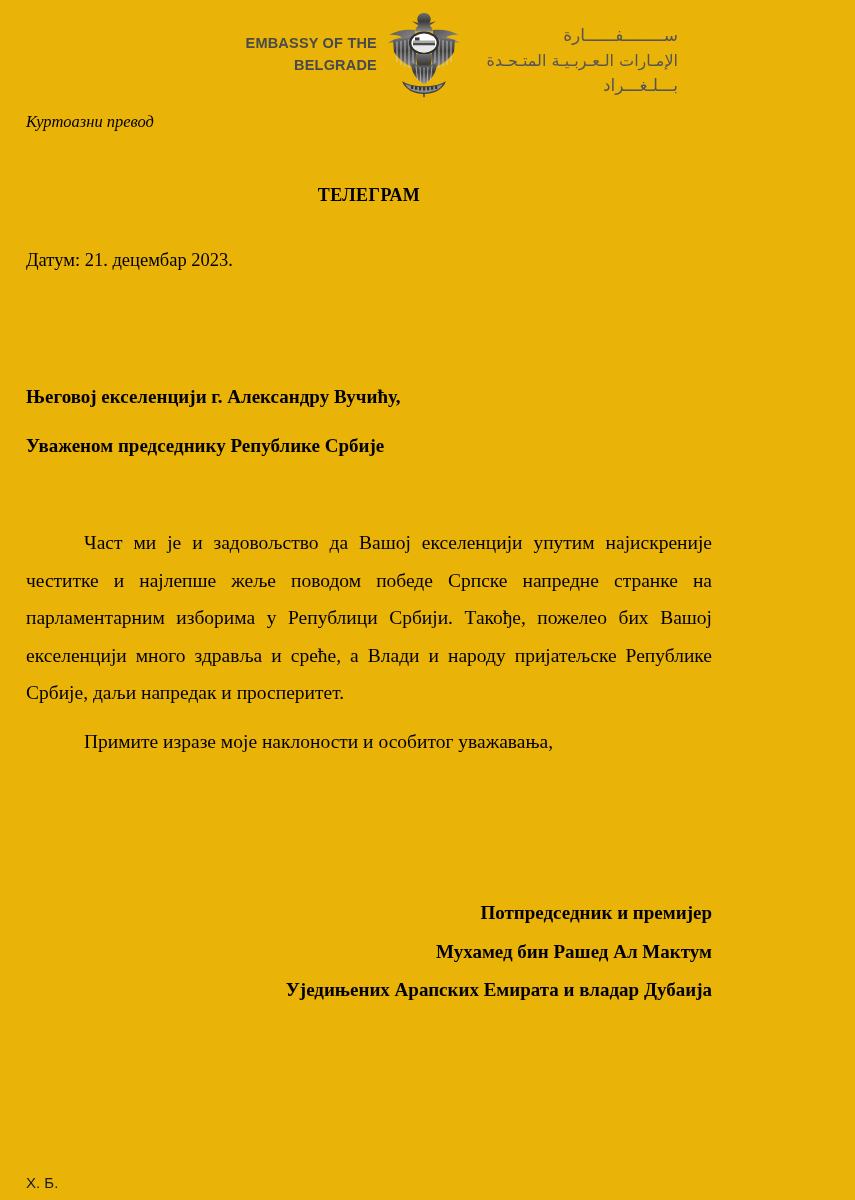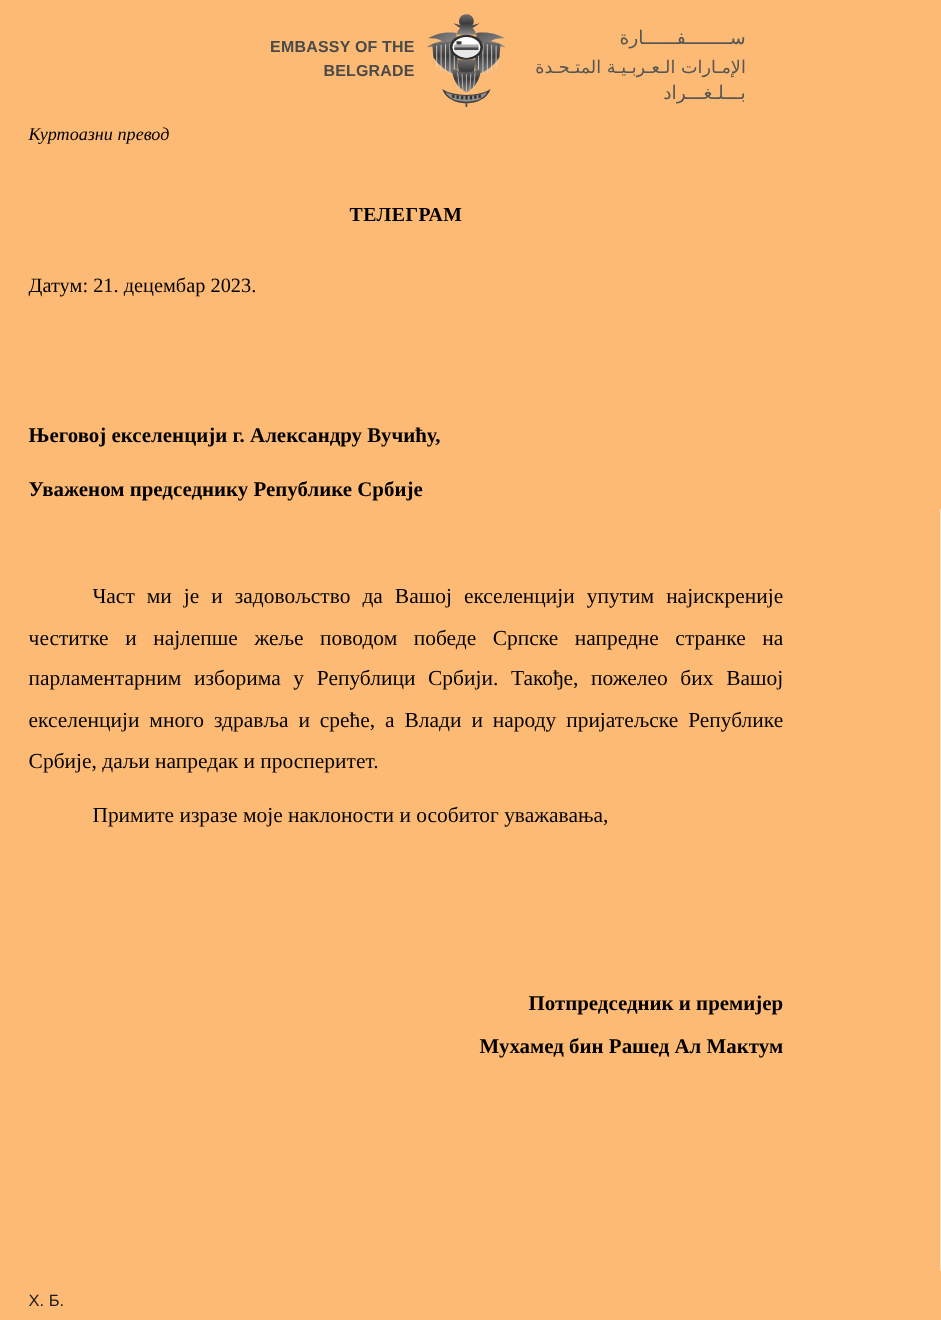--- a/index.html
+++ b/index.html
@@ -8,21 +8,21 @@
     background: #ffffff;
   }
   body {
     font-family: "Liberation Serif", "DejaVu Serif", serif;
     color: #000000;
   }
   .page {
     position: relative;
     width: 855px;
     height: 1200px;
-    background: #fdba74;
+    background: #eab308;
     overflow: hidden;
     box-sizing: border-box;
     padding-left: 32px;
   }
 
   
   .letterhead {
     position: absolute;
     left: 0;
     top: 8px;
@@ -243,17 +243,18 @@
   </div>
 
   <div class="body-copy">
     <p class="para-1">Част ми је и задовољство да Вашој екселенцији упутим најискреније честитке и најлепше жеље поводом победе Српске напредне странке на парламентарним изборима у Републици Србији. Такође, пожелео бих Вашој екселенцији много здравља и среће, а Влади и народу пријатељске Републике Србије, даљи напредак и просперитет.</p>
     <p class="para-2">Примите изразе моје наклоности и особитог уважавања,</p>
   </div>
 
   <div class="signature">
     <div>Потпредседник и премијер</div>
     <div>Мухамед бин Рашед Ал Мактум</div>
+    <div>Уједињених Арапских Емирата и владар Дубаија</div>
   </div>
 
   <div class="initials">Х. Б.</div>
 
 </div>
 
 </body></html>

